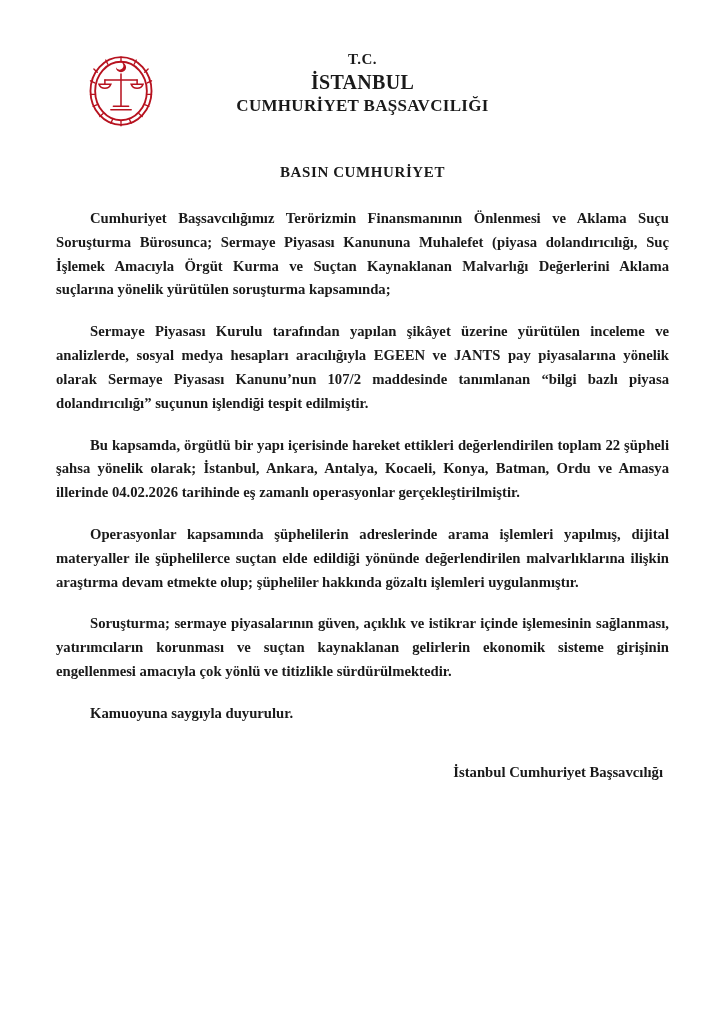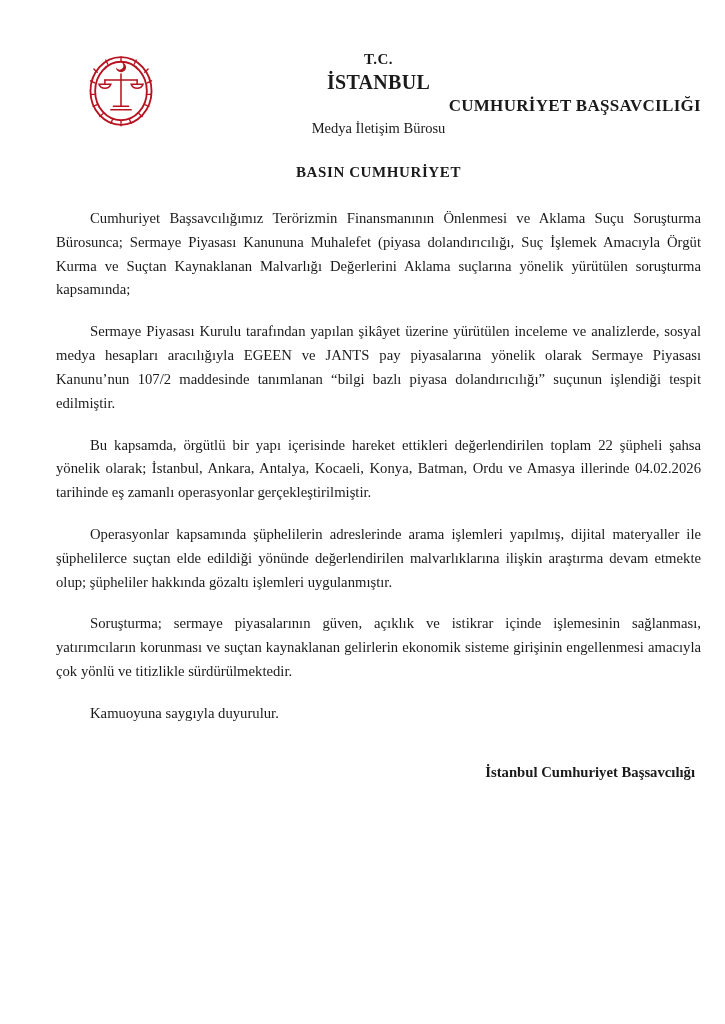--- a/index.html
+++ b/index.html
@@ -13,21 +13,21 @@
     height: 1024px;
     font-family: "Liberation Serif", serif;
     color: #1a1a1a;
     position: relative;
     overflow: hidden;
   }
   .page {
     width: 725px;
     height: 1024px;
     box-sizing: border-box;
-    padding: 44px 24px 20px 56px;
+    padding: 44px 56px 20px 56px;
     position: relative;
   }
 
   
   .header {
     position: relative;
     height: 86px;
   }
   .emblem {
     position: absolute;
@@ -50,21 +50,20 @@
     font-weight: bold;
     font-size: 20px;
     letter-spacing: 0.3px;
     line-height: 1.3;
   }
   .header-text .l3 {
     font-weight: bold;
     font-size: 17px;
     letter-spacing: 0.3px;
     line-height: 1.3;
-    text-align: right;
   }
   .header-text .l4 {
     font-size: 14.5px;
     line-height: 1.6;
   }
 
   
   .date-row {
     margin-top: 46px;
     text-align: right;
@@ -77,20 +76,21 @@
     margin-top: 34px;
     text-align: center;
     font-weight: bold;
     font-size: 15px;
     letter-spacing: 0.6px;
   }
 
   
   .body-copy {
     margin-top: 26px;
+    font-weight: bold;
   }
   .para {
     text-align: justify;
     text-justify: inter-word;
     font-size: 14.7px;
     line-height: 1.62;
     margin: 0 0 18px 0;
     text-indent: 34px;
     hyphens: none;
   }
@@ -158,21 +158,20 @@
         <g fill="#b7121f">
           <path d="M50 18 m-6 0 a6 6 0 1 0 6 -6 a4.6 4.6 0 1 1 -6 6 z"></path>
         </g>
       </svg>
     </div>
 
     <div class="header-text">
       <div class="l1">T.C.</div>
       <div class="l2">İSTANBUL</div>
       <div class="l3">CUMHURİYET BAŞSAVCILIĞI</div>
-      <div class="l4">Medya İletişim Bürosu</div>
     </div>
   </div>
 
 
   <div class="doc-title">BASIN CUMHURİYET</div>
 
   <div class="body-copy">
     <p class="para">Cumhuriyet Başsavcılığımız Terörizmin Finansmanının Önlenmesi ve Aklama Suçu Soruşturma Bürosunca; Sermaye Piyasası Kanununa Muhalefet (piyasa dolandırıcılığı, Suç İşlemek Amacıyla Örgüt Kurma ve Suçtan Kaynaklanan Malvarlığı Değerlerini Aklama suçlarına yönelik yürütülen soruşturma kapsamında;</p>
     <p class="para">Sermaye Piyasası Kurulu tarafından yapılan şikâyet üzerine yürütülen inceleme ve analizlerde, sosyal medya hesapları aracılığıyla EGEEN ve JANTS pay piyasalarına yönelik olarak Sermaye Piyasası Kanunu’nun 107/2 maddesinde tanımlanan “bilgi bazlı piyasa dolandırıcılığı” suçunun işlendiği tespit edilmiştir.</p>
     <p class="para">Bu kapsamda, örgütlü bir yapı içerisinde hareket ettikleri değerlendirilen toplam 22 şüpheli şahsa yönelik olarak; İstanbul, Ankara, Antalya, Kocaeli, Konya, Batman, Ordu ve Amasya illerinde 04.02.2026 tarihinde eş zamanlı operasyonlar gerçekleştirilmiştir.</p>

